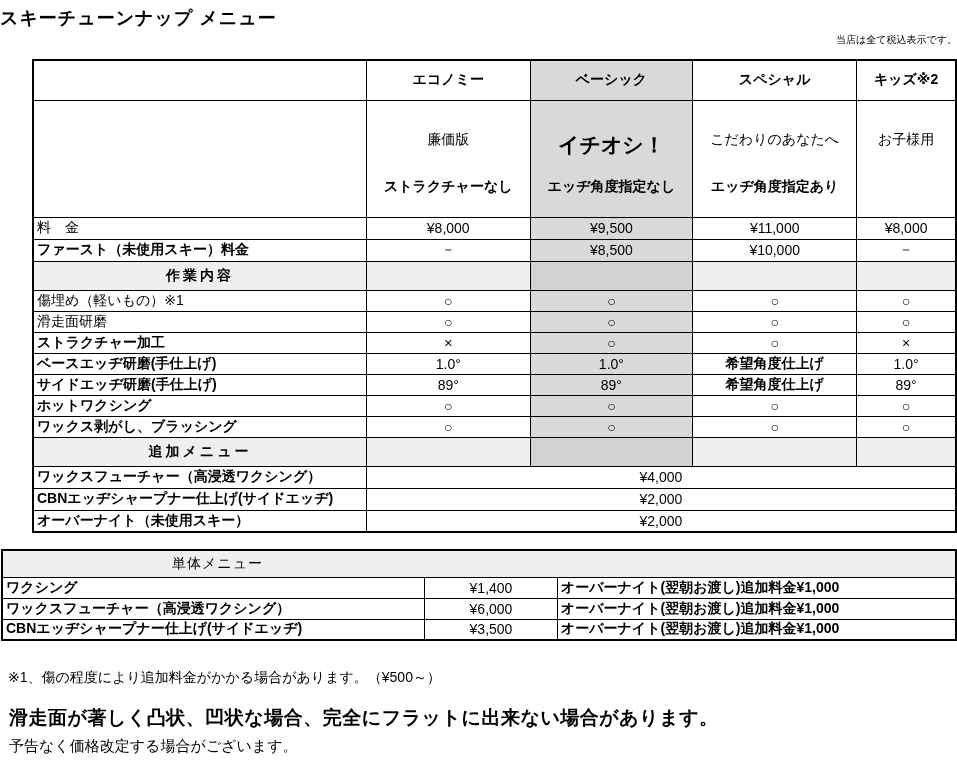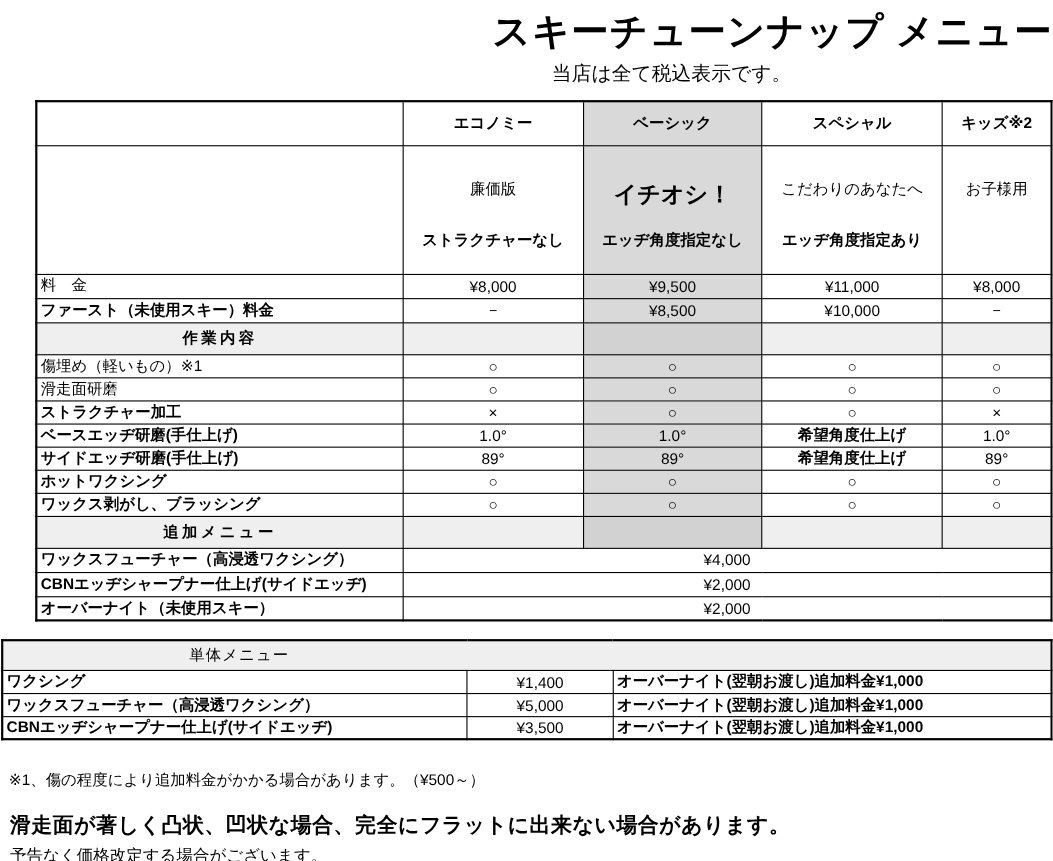--- a/index.html
+++ b/index.html
@@ -8,25 +8,25 @@
     --section_row:#efefef;
     --border:#000000;
   }
   html,body{margin:0;padding:0;}
   body{
     width:957px;height:783px;background:#ffffff;color:#000000;
     font-family:"Liberation Sans","DejaVu Sans",sans-serif;
     font-size:14px;overflow:hidden;
   }
   .title{
-    text-align:right;font-size:34px;font-weight:600;
+    text-align:left;font-size:18px;font-weight:600;
     padding-top:6px;letter-spacing:1px;
   }
   .subtitle{
-    margin-left:264px;text-align:center;font-size:18px;margin-top:3px;
+    margin-left:264px;text-align:right;font-size:10px;margin-top:3px;
   }
   table{
     border-collapse:collapse;table-layout:fixed;
     border:2px solid var(--border);margin-left:1px;
   }
   td{
     border:1px solid var(--border);padding:0 3px;font-size:14px;
     overflow:hidden;white-space:nowrap;vertical-align:middle;
   }
   #t1{margin-top:12px;margin-left:32px;}
@@ -211,21 +211,21 @@
       <div class="t2head-inner">単体メニュー</div>
     </td>
   </tr>
   <tr class="r-single">
     <td class="b">ワクシング</td>
     <td class="center">¥1,400</td>
     <td class="b">オーバーナイト(翌朝お渡し)追加料金¥1,000</td>
   </tr>
   <tr class="r-single">
     <td class="b">ワックスフューチャー（高浸透ワクシング）</td>
-    <td class="center">¥5,000</td>
+    <td class="center">¥6,000</td>
     <td class="b">オーバーナイト(翌朝お渡し)追加料金¥1,000</td>
   </tr>
   <tr class="r-single">
     <td class="b">CBNエッヂシャープナー仕上げ(サイドエッヂ)</td>
     <td class="center">¥3,500</td>
     <td class="b">オーバーナイト(翌朝お渡し)追加料金¥1,000</td>
   </tr>
 </tbody>
   </table>
 

